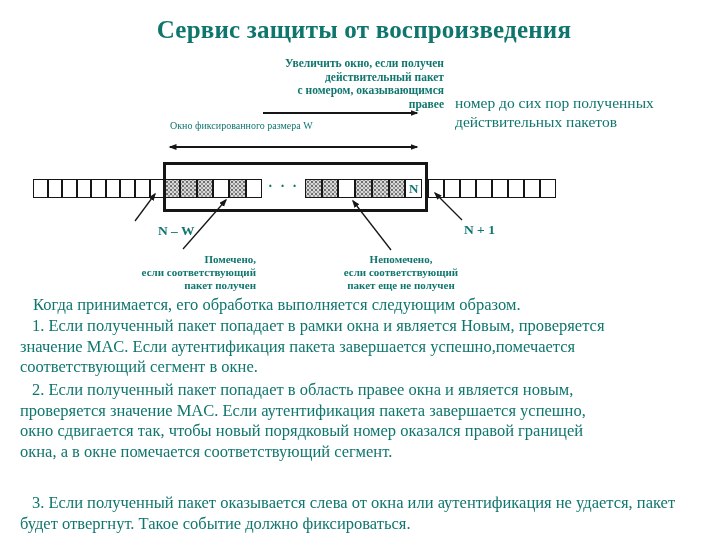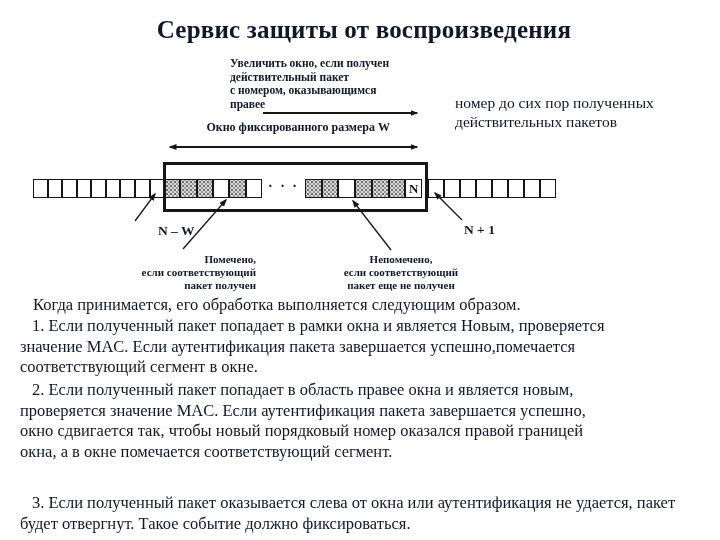--- a/index.html
+++ b/index.html
@@ -1,31 +1,31 @@
 <!DOCTYPE html>
 <html><head>
 <meta charset="utf-8">
 <style>
   html,body{margin:0;padding:0;background:#fff;}
   .slide{
     position:relative;width:720px;height:540px;background:#ffffff;
-    overflow:hidden;font-family:"Liberation Serif","DejaVu Serif",serif;color:#0f172a;
+    overflow:hidden;font-family:"Liberation Serif","DejaVu Serif",serif;color:#0f766e;
   }
   .abs{position:absolute;}
   .title{
     top:16px;left:0;width:720px;text-align:center;
     font-size:25px;font-weight:bold;letter-spacing:0.2px;padding-left:8px;box-sizing:border-box;
   }
   .grow-note{
-    top:57px;left:230px;width:214px;text-align:left;
+    top:57px;left:230px;width:214px;text-align:right;
     font-size:11.5px;font-weight:bold;line-height:13.5px;
   }
   .win-label{
-    top:120px;left:170px;width:220px;text-align:right;
-    font-size:12px;font-weight:bold;
+    top:120px;left:170px;width:220px;text-align:left;
+    font-size:10px;font-weight:normal;
   }
   .n-note{
     top:93px;left:455px;width:220px;
     font-size:15.5px;line-height:19.3px;
   }
   .n-note .b{font-weight:bold;}
   
   .cellrow{position:absolute;top:179px;height:19px;display:flex;box-sizing:border-box;}
   .cellrow .cell{
     flex:1 1 0;border:1px solid #161616;box-sizing:border-box;background:#fff;

